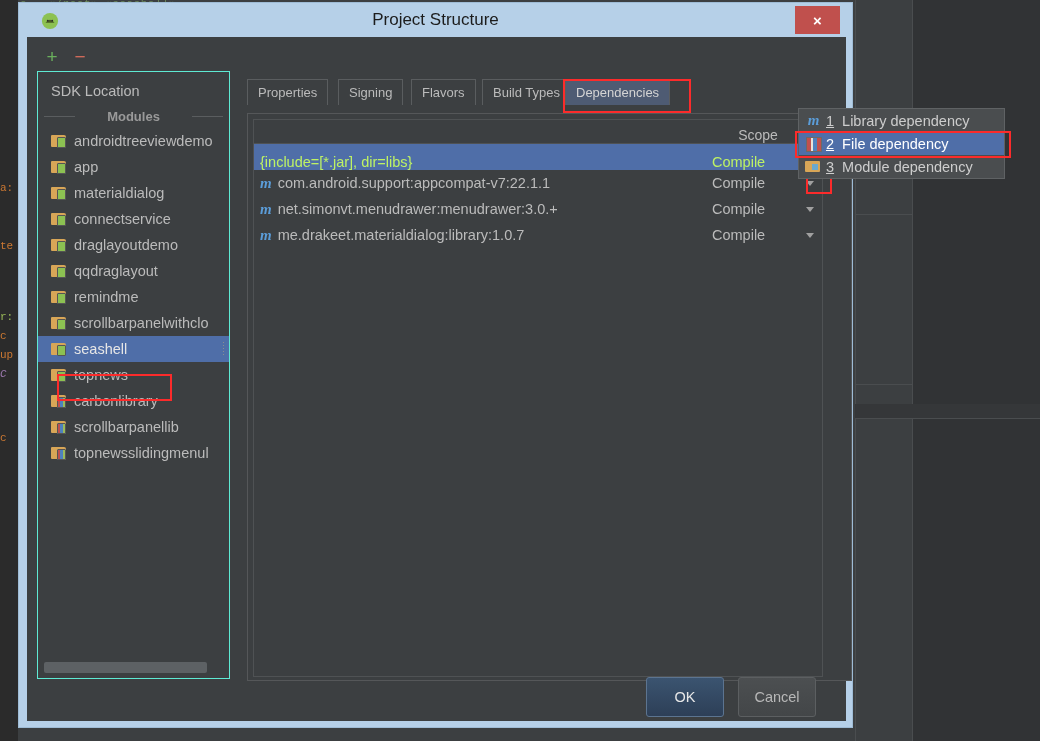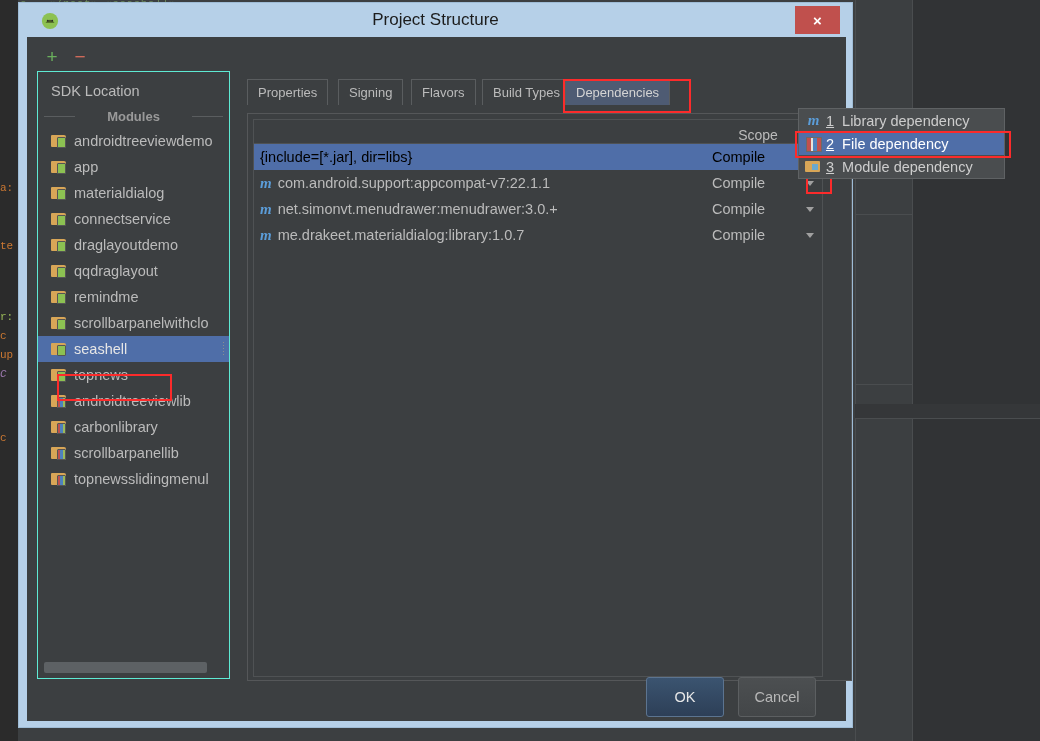--- a/index.html
+++ b/index.html
@@ -185,21 +185,21 @@
     display: flex; align-items: center; justify-content: center;
     font-size: 14px; color: #bbbbbb;
   }
   #hc-name { flex: 1; border-right: 1px solid #4f5254; }
   #hc-scope { width: 128px; }
 
   .dep-row {
     display: flex; height: 26px; align-items: center;
     font-size: 14.5px; color: #bbbbbb; cursor: pointer;
   }
-  .dep-row.selected { background: #4f6ea8; color: #000000; }
+  .dep-row.selected { background: #4f6ea8; color: #bef264; align-items: flex-end; }
   .dep-name { flex: 1; display: flex; align-items: center; padding-left: 6px; white-space: nowrap; }
   .dep-m {
     font-family: "Liberation Serif", serif; font-style: italic;
     color: #5b9dd9; font-size: 15px; margin-right: 6px; font-weight: bold;
   }
   .dep-scope {
     width: 128px; display: flex; align-items: center;
     justify-content: space-between; padding: 0 8px 0 18px;
   }
   .dep-scope .arrow {
@@ -369,24 +369,20 @@
         <span class="mic ic-app"></span>
         <span>seashell</span>
         <span class="grip"></span>
       </div>
       <div class="mod-item">
         <span class="mic ic-app"></span>
         <span>topnews</span>
       </div>
       <div class="mod-item">
         <span class="mic ic-lib"></span>
-        <span>androidtreeviewlib</span>
-      </div>
-      <div class="mod-item">
-        <span class="mic ic-lib"></span>
         <span>carbonlibrary</span>
       </div>
       <div class="mod-item">
         <span class="mic ic-lib"></span>
         <span>scrollbarpanellib</span>
       </div>
       <div class="mod-item">
         <span class="mic ic-lib"></span>
         <span>topnewsslidingmenul</span>
       </div>

